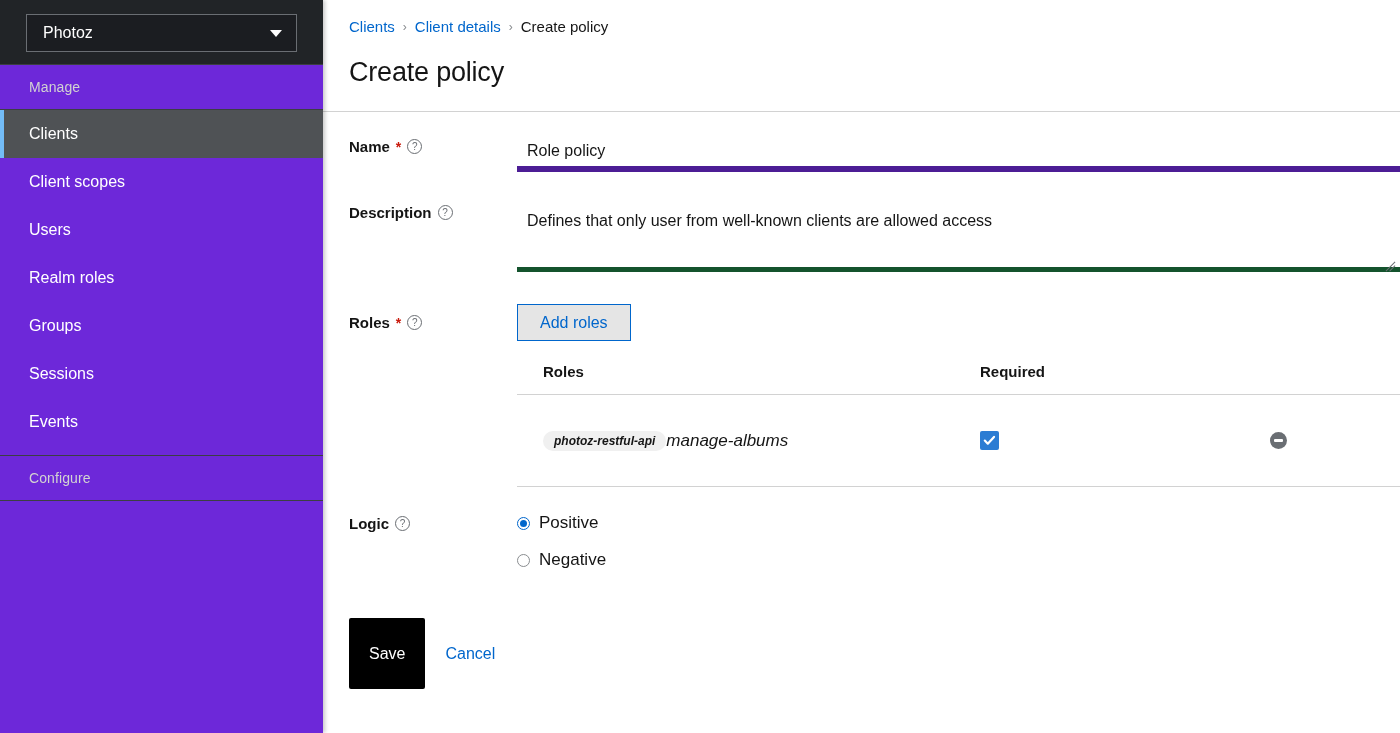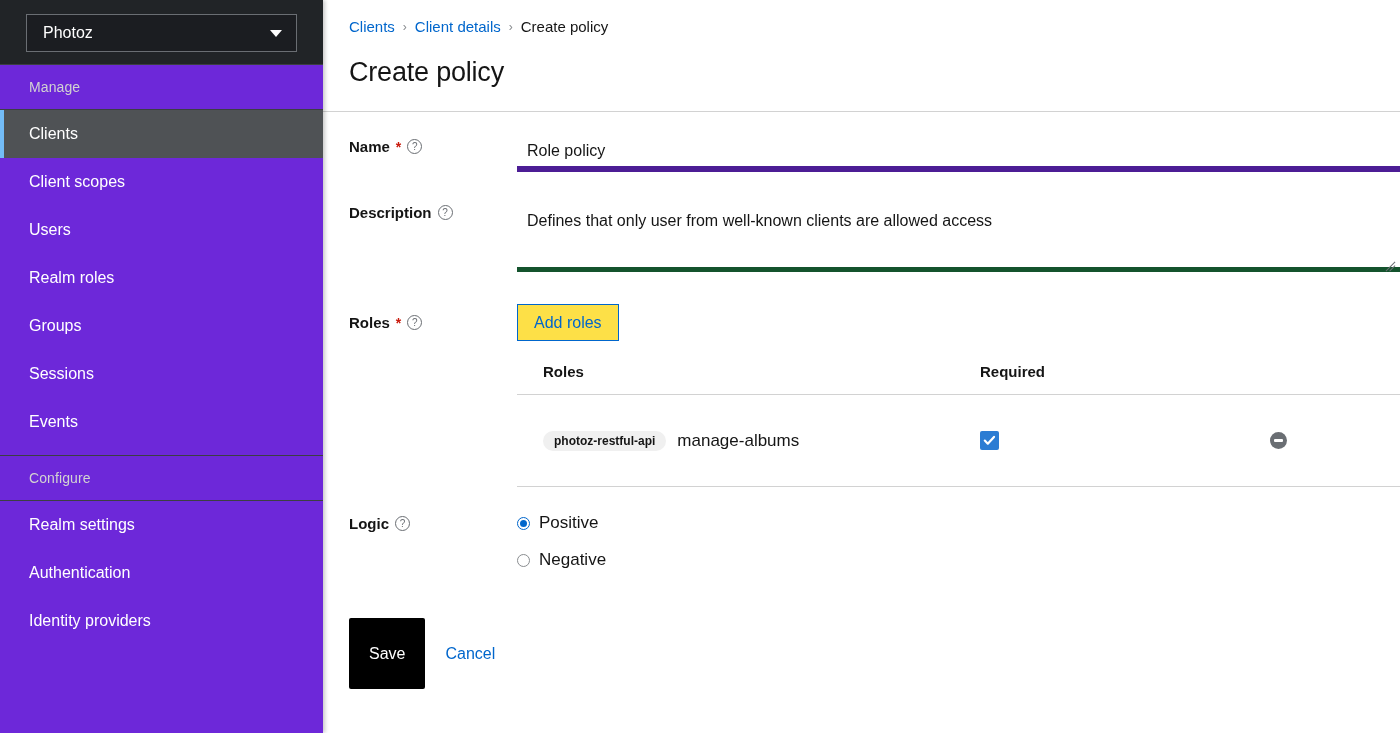--- a/index.html
+++ b/index.html
@@ -162,25 +162,25 @@
   }
   .resize-grip {
     position: absolute;
     right: 4px; bottom: 4px;
     width: 11px; height: 11px;
     pointer-events: none;
   }
 
   .btn-secondary {
     border: 1px solid #06c;
-    background: #fde047;
+    background: #e5e5e5;
     color: #06c;
     font-family: "Liberation Sans", sans-serif;
     font-size: 16px;
-    padding: 8px 16px;
+    padding: 8px 22px;
     cursor: pointer;
     line-height: 1.2;
   }
 
   .roles-table { width: 100%; margin-top: 22px; }
   .roles-thead {
     display: flex;
     align-items: center;
     padding: 0 0 14px 0;
     border-bottom: 1px solid #d2d2d2;
@@ -196,21 +196,21 @@
 
   .roles-row {
     display: flex;
     align-items: center;
     height: 92px;
     border-bottom: 1px solid #d2d2d2;
   }
   .td-role {
     flex: 1;
     padding-left: 26px;
-    display: flex; align-items: flex-end; gap: 11px;
+    display: flex; align-items: flex-end; gap: 0; font-style: italic;
   }
   .role-badge {
     background: #f0f0f0;
     border-radius: 30px;
     padding: 3px 11px;
     font-size: 12px;
     font-weight: bold;
     color: #151515;
     white-space: nowrap;
   }
@@ -324,31 +324,20 @@
       </div>
     </div>
 
     <div class="nav-group-gap"></div>
     <div class="nav-divider"></div>
 
     <div class="nav-section-title">Configure</div>
 
     <div class="nav-divider"></div>
 
-    <div class="nav-list">
-      <div class="nav-item">
-        <span>Realm settings</span>
-      </div>
-      <div class="nav-item">
-        <span>Authentication</span>
-      </div>
-      <div class="nav-item">
-        <span>Identity providers</span>
-      </div>
-    </div>
 
   </aside>
 
   <main class="main">
 
     <div class="page-header">
       <nav class="breadcrumb">
         <span class="crumb-link">Clients</span>
         <span class="crumb-sep">›</span>
         <span class="crumb-link">Client details</span>

